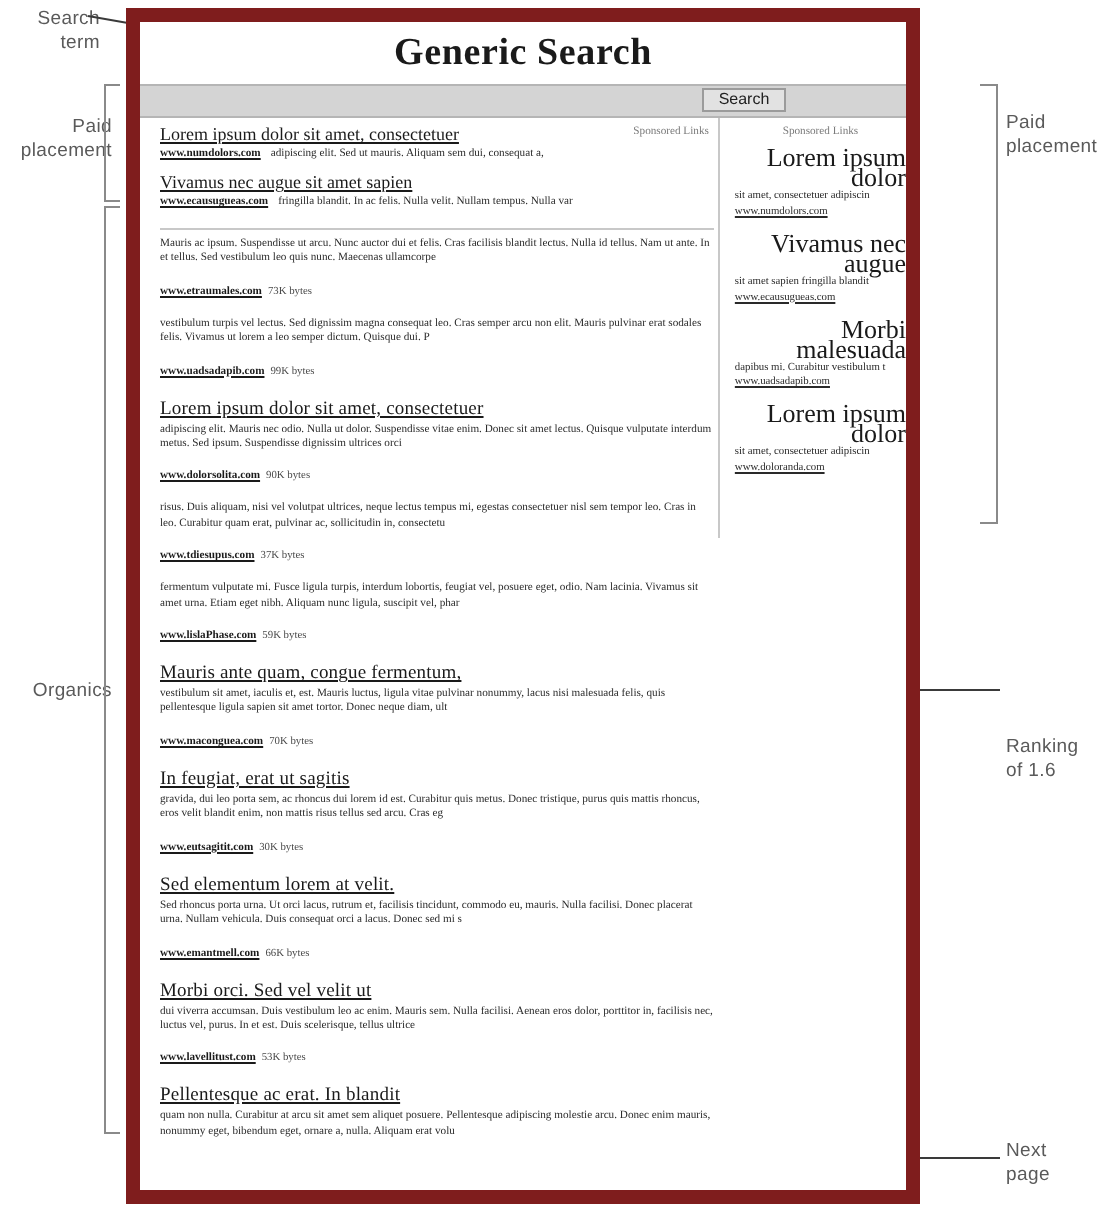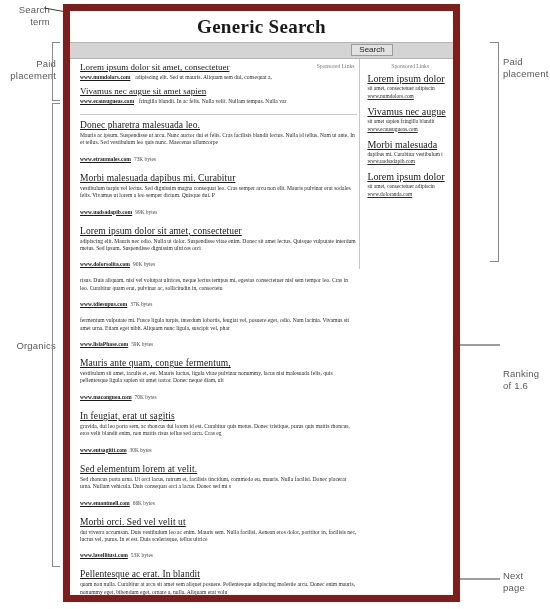--- a/index.html
+++ b/index.html
@@ -58,21 +58,21 @@
 
   
   .ad{margin-bottom:6px;}
   .ad .hd{font-size:9px;text-decoration:underline;line-height:11px;}
   .ad .line{font-size:5.6px;margin-top:1px;}
   .ad .url{font-weight:bold;text-decoration:underline;font-size:5.6px;}
   .ad .txt{font-size:5.6px;color:#2a2a2a;margin-left:5px;}
 
   
   .rad{margin-bottom:8px;}
-  .rad .hd{font-size:10px;text-decoration:underline;line-height:10px;}
+  .rad .hd{font-size:13px;line-height:10px;text-align:right;}
   .rad .dsc{font-size:5.4px;line-height:6.8px;color:#2a2a2a;margin-top:1px;}
   .rad .url{font-size:5.4px;text-decoration:underline;color:#2a2a2a;display:block;margin-top:1px;}
 
   
   .orgtop{border-top:1px solid #c8c8c8;margin:2px 0 4px;}
 </style>
 </head>
 <body>
 
 <div class="annot l" style="left:2px;top:4px;width:48px;white-space:pre-line;">Search
@@ -145,28 +145,26 @@
           <div class="line">
             <span class="url">www.ecausugueas.com</span><span class="txt">fringilla blandit. In ac felis. Nulla velit. Nullam tempus. Nulla var</span>
           </div>
         </div>
       </div>
 
       <div class="orgtop"></div>
 
       <div>
         <div class="res">
-          <div class="hd">Donec pharetra malesuada leo.</div>
           <div class="dsc">Mauris ac ipsum. Suspendisse ut arcu. Nunc auctor dui et felis. Cras facilisis blandit lectus. Nulla id tellus. Nam ut ante. In et tellus. Sed vestibulum leo quis nunc. Maecenas ullamcorpe</div>
           <div>
             <span class="url">www.etraumales.com</span><span class="sz">73K bytes</span>
           </div>
         </div>
         <div class="res">
-          <div class="hd">Morbi malesuada dapibus mi. Curabitur</div>
           <div class="dsc">vestibulum turpis vel lectus. Sed dignissim magna consequat leo. Cras semper arcu non elit. Mauris pulvinar erat sodales felis. Vivamus ut lorem a leo semper dictum. Quisque dui. P</div>
           <div>
             <span class="url">www.uadsadapib.com</span><span class="sz">99K bytes</span>
           </div>
         </div>
         <div class="res">
           <div class="hd">Lorem ipsum dolor sit amet, consectetuer</div>
           <div class="dsc">adipiscing elit. Mauris nec odio. Nulla ut dolor. Suspendisse vitae enim. Donec sit amet lectus. Quisque vulputate interdum metus. Sed ipsum. Suspendisse dignissim ultrices orci</div>
           <div>
             <span class="url">www.dolorsolita.com</span><span class="sz">90K bytes</span>

